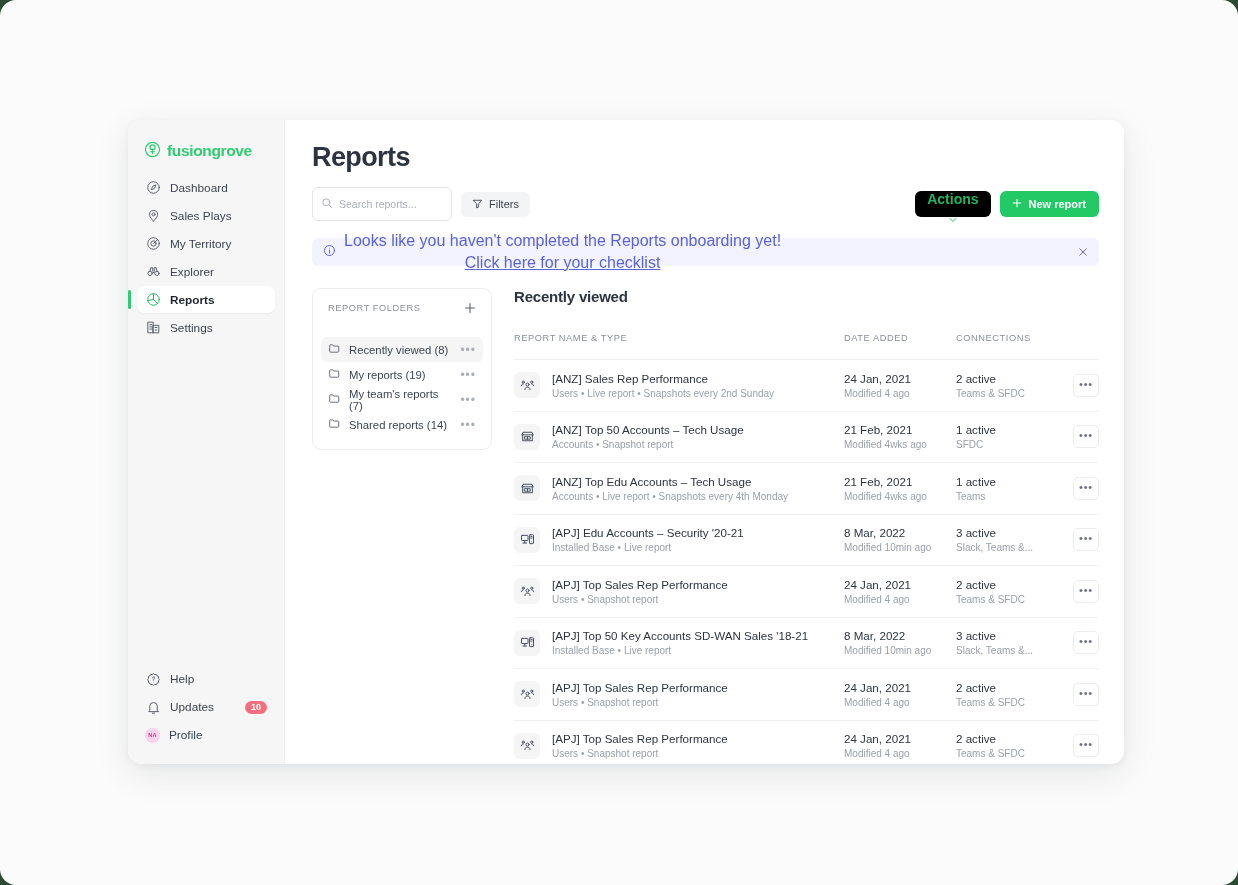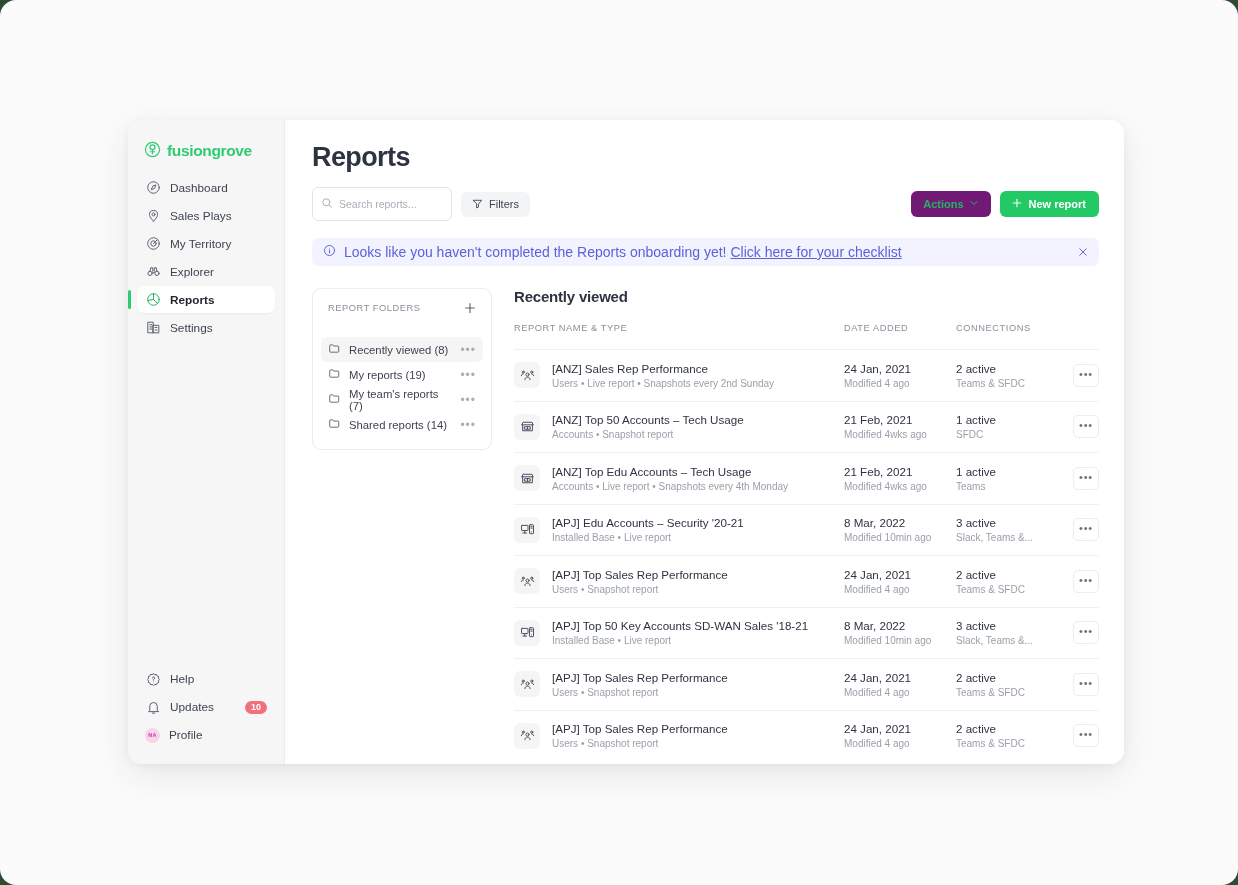--- a/index.html
+++ b/index.html
@@ -168,24 +168,25 @@
     font-family: inherit; font-size: 11px; color: #3d4451; font-weight: 400;
     cursor: pointer;
   }
 
   .toolbar-right { margin-left: auto; display: flex; align-items: center; gap: 9px; }
 
   .actions-btn {
     height: 26px;
     display: flex; align-items: center; gap: 5px;
     padding: 0 12px;
-    background: #701a75;
+    background: #000000;
     border: none; border-radius: 6px;
-    font-family: inherit; font-size: 11px; color: #22b463; font-weight: 600;
+    font-family: inherit; font-size: 14px; color: #22b463; font-weight: 600;
     cursor: pointer;
+    flex-direction: column;
   }
   .new-report-btn {
     height: 26px;
     display: flex; align-items: center; gap: 6px;
     padding: 0 13px 0 11px;
     background: #23c965;
     border: none; border-radius: 6px;
     font-family: inherit; font-size: 11px; color: #ffffff; font-weight: 600;
     cursor: pointer;
   }
@@ -195,22 +196,22 @@
     height: 28px;
     background: #f2f3ff;
     border-radius: 6px;
     display: flex;
     align-items: center;
     gap: 8px;
     padding: 0 10px 0 11px;
     margin-bottom: 22px;
   }
   .banner-text {
-    font-size: 14px; color: #5b62d8;
-    display: flex; align-items: center; gap: 4px;
+    font-size: 16px; color: #5b62d8;
+    display: flex; align-items: center; gap: 4px; flex-direction: column;
   }
   .banner-link { color: #5b62d8; text-decoration: underline; cursor: pointer; }
   .banner-close { margin-left: auto; cursor: pointer; display: flex; align-items: center; }
 
   
   .content-split { display: flex; gap: 22px; align-items: flex-start; }
 
   
   .folders-card {
     width: 180px;
@@ -238,21 +239,21 @@
     border-radius: 6px; cursor: pointer;
     font-size: 11.3px; color: #3d4451;
   }
   .folder-item.active { background: #f5f5f6; text-align: right; }
   .folder-dots { margin-left: auto; color: #a9aeb8; font-size: 12px; line-height: 0; letter-spacing: 1px; }
 
   
   .table-area { flex: 1 1 auto; min-width: 0; }
   .section-title {
     font-size: 15px; font-weight: 700; color: #2d3340;
-    letter-spacing: -.2px; margin-bottom: 18px;
+    letter-spacing: -.2px; margin-bottom: 28px;
   }
 
   .report-table { width: 100%; }
 
   .trow {
     display: flex;
     align-items: center;
     border-top: 1px solid #f0f0f1;
     height: 51.5px;
   }

